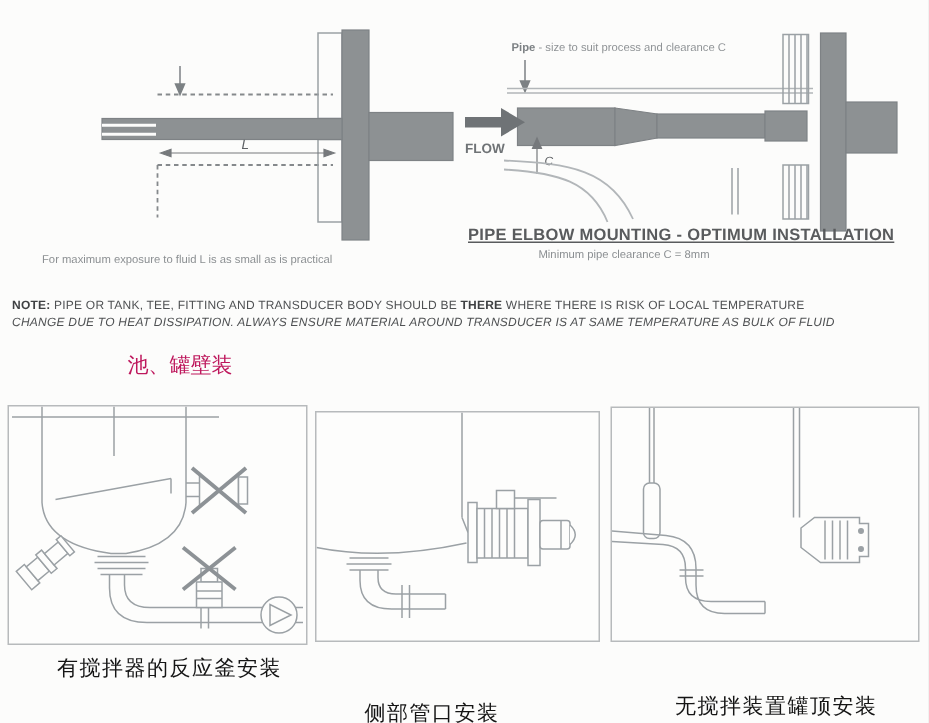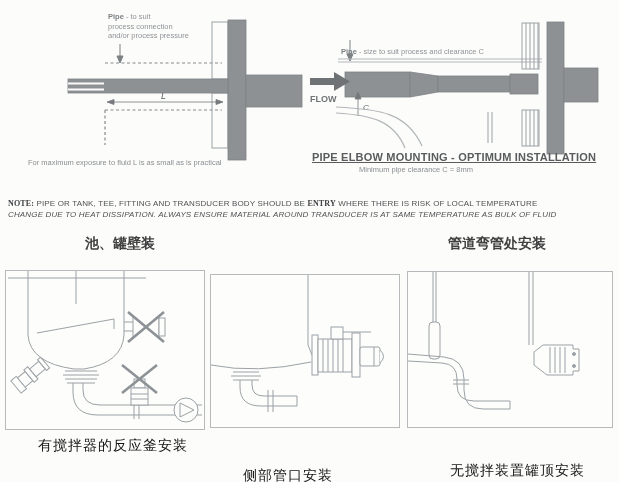--- a/index.html
+++ b/index.html
@@ -9,22 +9,22 @@
     margin:0 auto;
   }
   .abs{position:absolute;}
   svg{display:block;}
   .lineart{stroke:#9ba1a5;stroke-width:1;fill:none;}
   .diagram-title{font-weight:bold;font-size:11px;color:#595b5d;letter-spacing:.2px;white-space:nowrap;}
   .diagram-sub{font-size:7.5px;color:#8b8f92;white-space:nowrap;}
   .callout{font-size:7.5px;color:#8f9396;line-height:9.5px;white-space:nowrap;}
   .callout b{color:#7c8184;}
   .note-line{font-size:8px;color:#4f5153;letter-spacing:.15px;white-space:nowrap;}
-  .note-line b{color:#3f4143;font-family:Liberation Serif, serif;}
-  .cn-section{font-size:14px;font-weight:bold;color:#404040;white-space:nowrap;}
+  .note-line b{color:#3f4143;}
+  .cn-section{font-size:14px;font-weight:normal;color:#be185d;white-space:nowrap;}
   .cn-caption{font-size:14px;font-weight:normal;color:#151515;letter-spacing:1px;white-space:nowrap;}
   .panel{position:absolute;border:1px solid #b7babc;background:#fdfdfc;}
 </style>
 </head>
 <body>
 
 <div class="page">
 
   <svg class="abs" style="left:10px;top:6px;" width="300" height="172" viewBox="0 0 300 172">
 
@@ -55,27 +55,22 @@
     </g>
 
     <g stroke="#76797c" stroke-width="0.8" fill="#76797c">
       <line x1="99" y1="96" x2="211" y2="96"></line>
       <polygon points="97,96 104,93.5 104,98.5"></polygon>
       <polygon points="213,96 206,93.5 206,98.5"></polygon>
       <text x="151" y="93" font-size="9" font-style="italic" fill="#5d6063" stroke="none">L</text>
     </g>
   </svg>
 
-  <div class="abs callout" style="left:108px;top:12px;">
-    <div><b>Pipe</b><span> - to suit</span></div>
-    <div>process connection</div>
-    <div>and/or process pressure</div>
-  </div>
-
-  <div class="abs diagram-sub" style="left:28px;top:158px;">For maximum exposure to fluid L is as small as is practical</div>
+
+  <div class="abs diagram-sub" style="left:28px;top:168px;">For maximum exposure to fluid L is as small as is practical</div>
 
   <svg class="abs" style="left:310px;top:6px;" width="306" height="172" viewBox="0 0 306 172">
 
     <g stroke="#7c8184" stroke-width="1" fill="#7c8184">
       <line x1="40" y1="34" x2="40" y2="48"></line>
       <polygon points="37,48 43,48 40,55"></polygon>
     </g>
 
     <g stroke="#b2b6b9" stroke-width="1" fill="none">
       <line x1="28" y1="53" x2="232" y2="53"></line>
@@ -117,34 +112,33 @@
       <polygon points="45,93 51,93 48,86"></polygon>
       <text x="53" y="104" font-size="8" font-style="italic" fill="#5d6063" stroke="none">C</text>
     </g>
 
     <g stroke="#b2b6b9" stroke-width="1.2" fill="none">
       <path d="M26,101 C70,103 97,107 112,140"></path>
       <path d="M26,107 C62,109 84,115 95,142"></path>
     </g>
   </svg>
 
-  <div class="abs callout" style="left:341px;top:27px;margin-top:20px;">
+  <div class="abs callout" style="left:341px;top:27px;">
     <b>Pipe</b><span> - size to suit process and clearance C</span>
   </div>
 
   <div class="abs diagram-title" style="left:312px;top:151px;text-decoration:underline;">PIPE ELBOW MOUNTING - OPTIMUM INSTALLATION</div>
   <div class="abs diagram-sub" style="left:312px;top:165px;padding-left:47px;">Minimum pipe clearance C = 8mm</div>
 
   <div class="abs note-line" style="left:8px;top:199px;">
-    <b>NOTE:</b><span> PIPE OR TANK, TEE, FITTING AND TRANSDUCER BODY SHOULD BE </span><b>ENTRY</b><span> WHERE THERE IS RISK OF LOCAL TEMPERATURE</span>
+    <b>NOTE:</b><span> PIPE OR TANK, TEE, FITTING AND TRANSDUCER BODY SHOULD BE </span><b>THERE</b><span> WHERE THERE IS RISK OF LOCAL TEMPERATURE</span>
   </div>
   <div class="abs note-line" style="left:8px;top:210px;font-style:italic;">CHANGE DUE TO HEAT DISSIPATION. ALWAYS ENSURE MATERIAL AROUND TRANSDUCER IS AT SAME TEMPERATURE AS BULK OF FLUID</div>
 
   <div class="abs cn-section" style="left:85px;top:235px;">池、罐壁装</div>
-  <div class="abs cn-section" style="left:448px;top:235px;">管道弯管处安装</div>
 
   <div class="panel" style="left:5px;top:270px;width:198px;height:158px;">
     <svg width="198" height="158" viewBox="0 0 198 158">
       <g class="lineart">
         <line x1="2" y1="7" x2="140" y2="7"></line>
         <path d="M22,0 L22,64 Q24,92 68,98 L78,98 Q116,92 118,64 L118,0"></path>
         <g>
           <line x1="70" y1="0" x2="70" y2="33"></line>
           <line x1="31" y1="62" x2="108" y2="48"></line>
           <line x1="108" y1="48" x2="108" y2="58"></line>

